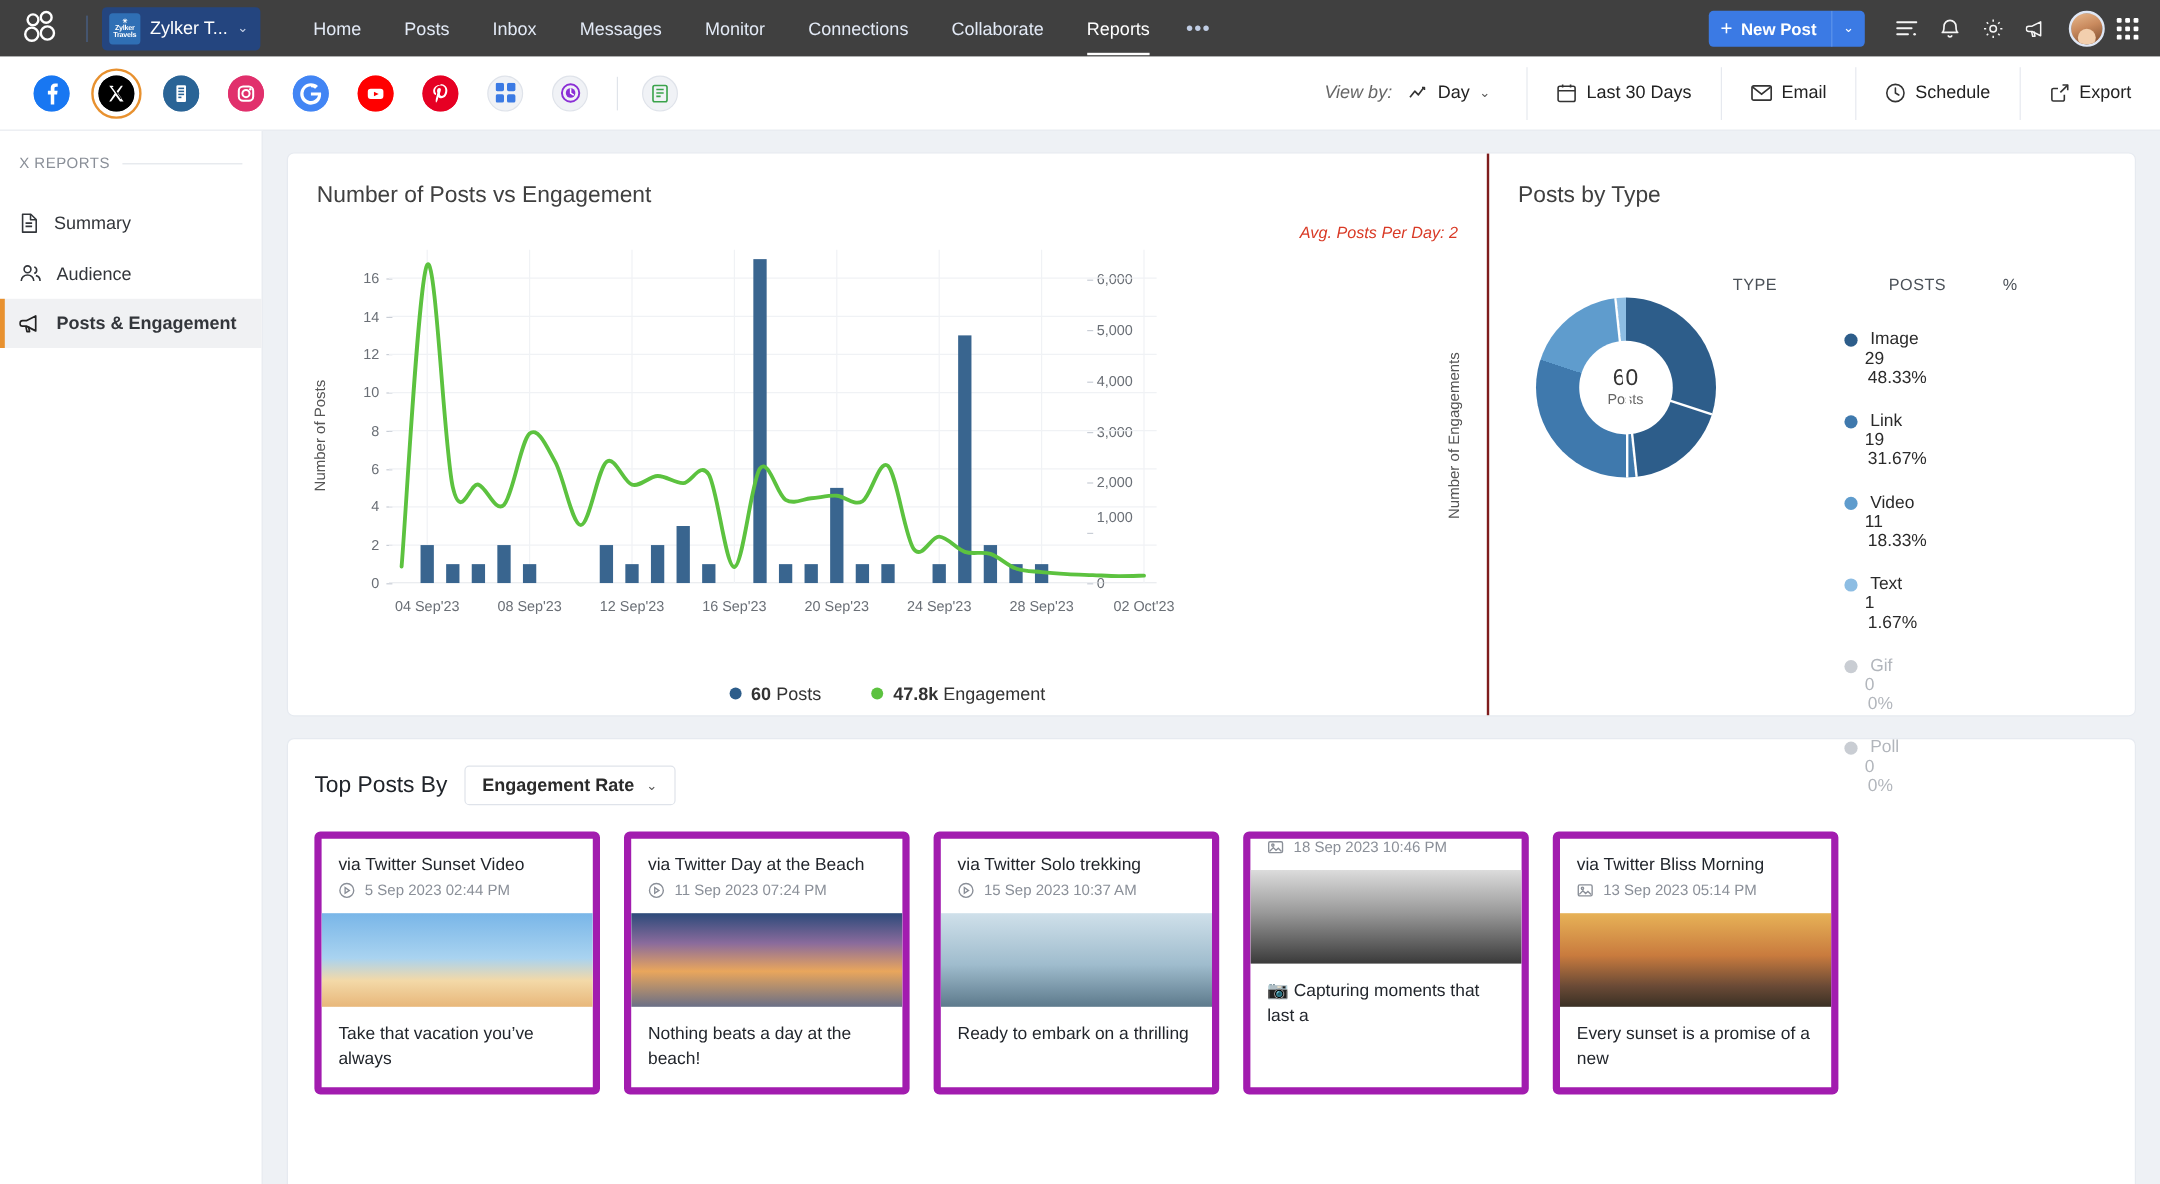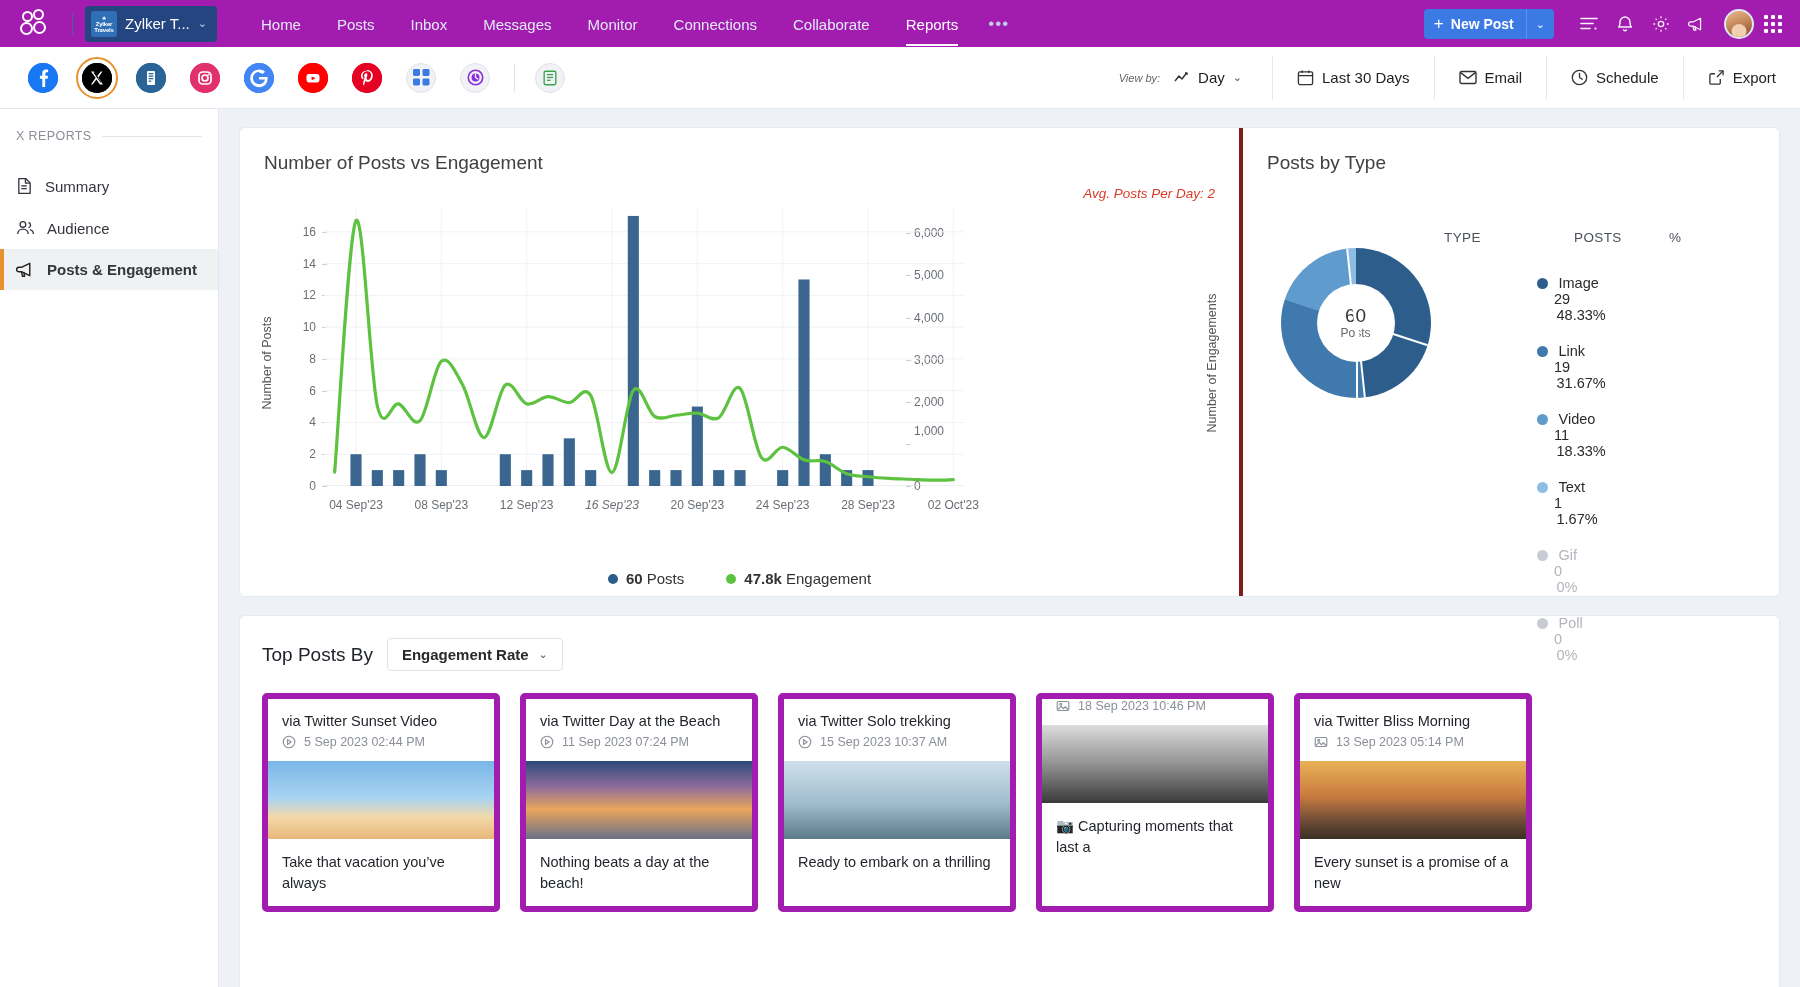--- a/index.html
+++ b/index.html
@@ -6,21 +6,21 @@
   html, body { width: 1800px; height: 987px; overflow: hidden; }
   body {
     font-family: "Liberation Sans", sans-serif;
     background: #eef1f5;
     color: #2a2a2a;
     -webkit-font-smoothing: antialiased;
   }
 
   
   .topnav {
-    height: 47px; background: #a21caf; display: flex; align-items: center;
+    height: 47px; background: #404040; display: flex; align-items: center;
     padding: 0 12px; color: #fff; position: relative;
   }
   .logo-mark { width: 34px; height: 30px; margin: 0 6px 0 8px; position: relative; }
   .logo-mark span {
     position:absolute; border:2.2px solid #fff; border-radius:50%;
   }
   .lm1 { width:11px; height:11px; left:2px; top:2px; }
   .lm2 { width:11px; height:11px; left:13px; top:0px; }
   .lm3 { width:13px; height:13px; left:0px; top:13px; }
   .lm4 { width:13px; height:13px; left:13px; top:12px; }
@@ -74,21 +74,21 @@
   }
   .chan {
     width:30px; height:30px; border-radius:50%; margin-right:24px;
     display:flex; align-items:center; justify-content:center; cursor:pointer;
     font-size:17px; color:#fff; font-weight:bold; position:relative; flex:none;
   }
   .chan.sel { outline:2px solid #e8912f; outline-offset:4px; }
   .chan-plain { background:#f0f2f6; border:1px solid #dfe3ea; }
   .chan-sep { width:1px; height:28px; background:#e0e4ea; margin:0 20px 0 0; }
   .viewbar { margin-left:auto; display:flex; align-items:center; height:62px; }
-  .viewby-label { font-style:italic; color:#666; font-size:11px; margin-right:14px; }
+  .viewby-label { font-style:italic; color:#666; font-size:15px; margin-right:14px; }
   .vb-item {
     display:flex; align-items:center; gap:8px; padding:0 24px; height:44px;
     font-size:15px; color:#222; cursor:pointer; border-left:1px solid #e6e9ef;
   }
   .vb-item.first { border-left:none; padding-left:0; padding-right:30px; }
 
   
   .shell { display:flex; height:878px; }
   .sidebar { width:219px; background:#fff; border-right:1px solid #e4e8ee; padding-top:20px; flex:none; }
   .sb-head { display:flex; align-items:center; gap:10px; padding:0 16px; margin-bottom:22px; }
@@ -103,21 +103,21 @@
     content:""; position:absolute; left:0; top:0; bottom:0; width:4px; background:#e8912f;
   }
 
   .content { flex:1; padding:18px 20px 0 20px; overflow:hidden; }
   .card { background:#fff; border:1px solid #e6eaf0; border-radius:6px; }
   .card-title { font-size:19px; color:#404040; }
 
   
   .chart-card { display:flex; height:470px; }
   .chart-left { flex:1; padding:24px 24px 0 24px; position:relative; }
-  .chart-right { width:540px; border-left:4px solid #7f1d1d; padding:24px 20px 0 24px; }
+  .chart-right { width:540px; border-left:2px solid #7f1d1d; padding:24px 20px 0 24px; }
   .avg-note { position:absolute; right:24px; top:58px; font-size:13.5px; font-style:italic; color:#d93a26; }
 
   .plot-wrap { position:relative; height:310px; margin-top:34px; }
   .axis-title {
     position:absolute; font-size:12.5px; color:#555;
     writing-mode:vertical-rl; transform:rotate(180deg); white-space:nowrap;
   }
   .axis-title.left { left:-4px; top:50%; transform:translateY(-50%) rotate(180deg); }
   .axis-title.right { right:-4px; top:50%; transform:translateY(-50%) rotate(180deg); }
   .ylabels { position:absolute; width:34px; text-align:right; font-size:12px; color:#6a6f76; }
@@ -501,21 +501,21 @@
                 <rect x="495.78666666666663" y="246.22857142857143" width="11.093333333333334" height="31.77142857142857" fill="#39658f"></rect>
                 <rect x="517.12" y="262.1142857142857" width="11.093333333333334" height="15.885714285714284" fill="#39658f"></rect>
                 <rect x="538.4533333333333" y="262.1142857142857" width="11.093333333333334" height="15.885714285714284" fill="#39658f"></rect>
                 <path d="M10.666666666666666,264.1 C14.222222222222221,222.18939393939397 24.88888888888889,23.658080808080804 32,12.636363636363626 C39.111111111111114,1.6146464646464498 46.222222222222214,167.4318181818182 53.33333333333333,197.96969696969697 C60.44444444444444,228.50757575757575 67.55555555555556,193.40656565656568 74.66666666666667,195.86363636363637 C81.77777777777779,198.32070707070707 88.88888888888889,219.80252525252524 96,212.7121212121212 C103.11111111111111,205.62171717171714 110.22222222222221,159.28838383838382 117.33333333333333,153.3212121212121 C124.44444444444444,147.3540404040404 131.55555555555554,164.20252525252525 138.66666666666666,176.9090909090909 C145.77777777777777,189.61565656565656 152.88888888888886,229.56060606060606 159.99999999999997,229.56060606060606 C167.1111111111111,229.56060606060606 174.2222222222222,182.5252525252525 181.33333333333331,176.9090909090909 C188.44444444444443,171.2929292929293 195.55555555555554,193.89797979797981 202.66666666666666,195.86363636363637 C209.77777777777777,197.82929292929293 216.88888888888886,188.91363636363636 223.99999999999997,188.7030303030303 C231.1111111111111,188.49242424242422 238.2222222222222,194.8106060606061 245.33333333333331,194.60000000000002 C252.44444444444443,194.38939393939395 259.55555555555554,175.7858585858586 266.6666666666667,187.43939393939394 C273.7777777777778,199.09292929292928 280.8888888888889,265.3636363636364 288,264.5212121212121 C295.1111111111111,263.67878787878783 302.2222222222222,191.72171717171716 309.3333333333333,182.38484848484848 C316.44444444444446,173.0479797979798 323.55555555555554,204.3580808080808 330.6666666666667,208.5 C337.7777777777778,212.6419191919192 344.8888888888889,207.79797979797982 352,207.23636363636365 C359.1111111111111,206.67474747474748 366.2222222222222,204.70909090909092 373.3333333333333,205.13030303030303 C380.44444444444446,205.55151515151513 387.55555555555554,213.90555555555554 394.6666666666667,209.76363636363635 C401.7777777777778,205.62171717171717 408.8888888888889,173.67979797979797 416,180.27878787878788 C423.1111111111111,186.8777777777778 430.2222222222222,239.52929292929295 437.3333333333333,249.35757575757577 C444.44444444444446,259.1858585858586 451.55555555555554,238.82727272727274 458.6666666666667,239.24848484848485 C465.7777777777778,239.66969696969696 472.8888888888889,249.49797979797978 480,251.88484848484848 C487.1111111111111,254.27171717171717 494.22222222222223,251.2530303030303 501.3333333333333,253.56969696969696 C508.4444444444444,255.88636363636363 515.5555555555555,263.25757575757575 522.6666666666666,265.7848484848485 C529.7777777777777,268.31212121212127 536.8888888888888,267.9611111111111 543.9999999999999,268.73333333333335 C551.111111111111,269.5055555555556 558.2222222222222,269.9969696969697 565.3333333333333,270.41818181818184 C572.4444444444443,270.839393939394 579.5555555555555,270.979797979798 586.6666666666666,271.26060606060605 C593.7777777777777,271.5414141414141 600.8888888888888,272.0328282828283 607.9999999999999,272.1030303030303 C615.111111111111,272.17323232323236 625.7777777777777,271.7520202020202 629.3333333333333,271.6818181818182" fill="none" stroke="#5cc23f" stroke-width="3.2" stroke-linecap="round" stroke-linejoin="round"></path>
               </svg>
             </div>
           <div class="xlabels" id="xlabels">
               <div class="xlab" style="left: 32px;">04 Sep'23</div>
               <div class="xlab" style="left: 117.333px;">08 Sep'23</div>
               <div class="xlab" style="left: 202.667px;">12 Sep'23</div>
-              <div class="xlab" style="left: 288px; font-style: italic;">16 Sep'23</div>
+              <div class="xlab" style="left: 288px;">16 Sep'23</div>
               <div class="xlab" style="left: 373.333px;">20 Sep'23</div>
               <div class="xlab" style="left: 458.667px;">24 Sep'23</div>
               <div class="xlab" style="left: 544px;">28 Sep'23</div>
               <div class="xlab" style="left: 629.333px;">02 Oct'23</div>
             </div>
         </div>
 
         <div class="legend">
           <div>
             <span class="dot" style="background:#2d5d8a"></span><b>60</b><span> Posts</span>

